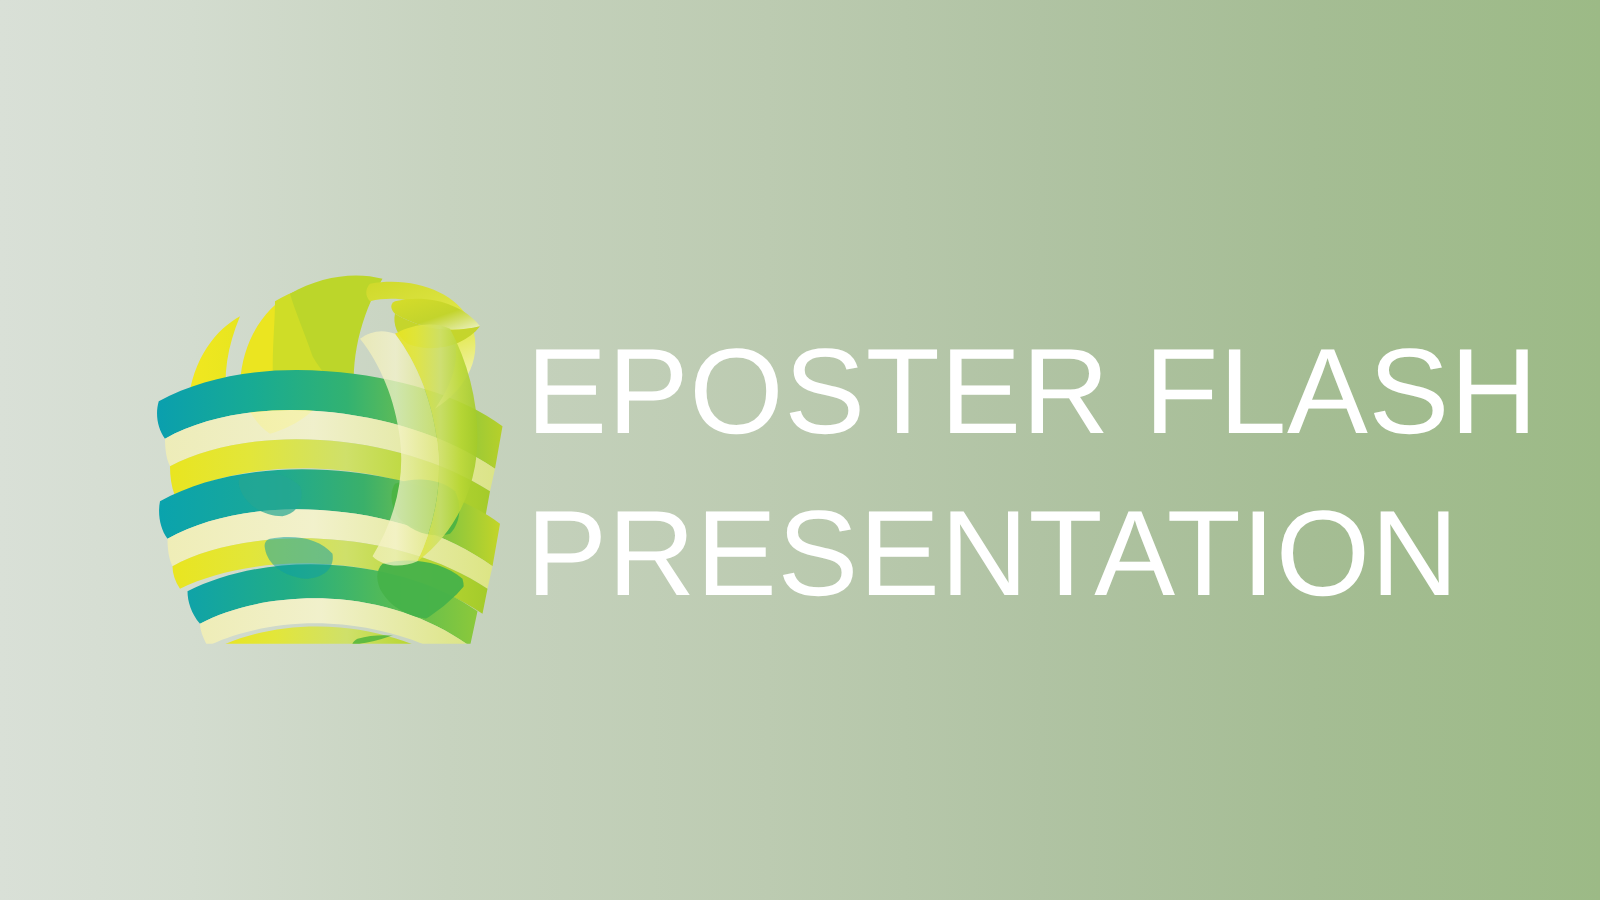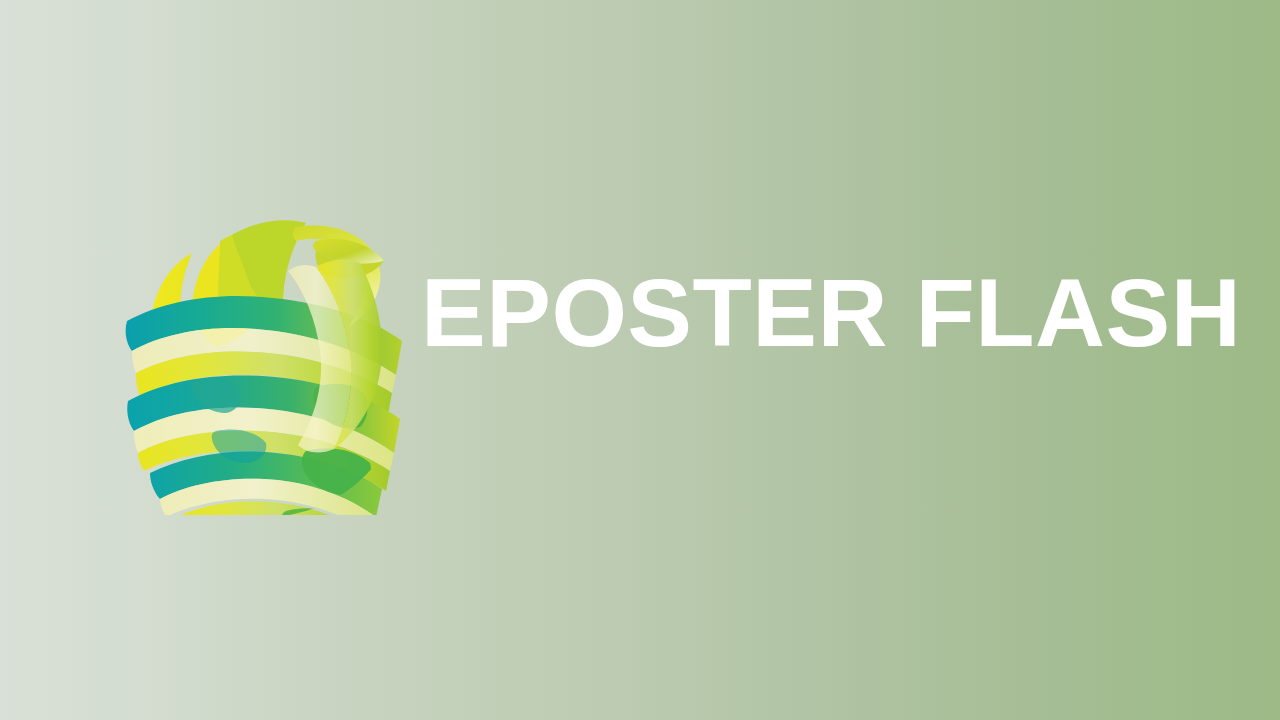--- a/index.html
+++ b/index.html
@@ -41,21 +41,21 @@
   #title-block {
     position: absolute;
     left: 421px;
     top: 248px;
     width: 790px;
   }
   .title-line {
     display: block;
     color: #ffffff;
     font-family: "Liberation Sans", sans-serif;
-    font-weight: bold;
+    font-weight: normal;
     font-size: 97px;
     line-height: 130px;
     letter-spacing: 0.5px;
     white-space: nowrap;
   }
 </style>
 </head>
 <body>
 
 <div id="slide">
@@ -196,15 +196,16 @@
                  C210 54 228 52 240 58 Z" fill="url(#gLime)" opacity="0.9"></path>
         <path d="M196 62 C214 86 226 116 230 150 C234 182 228 214 214 244
                  C200 250 186 248 178 240 C196 210 204 178 200 146
                  C196 114 184 86 168 66 C176 60 186 58 196 62 Z" fill="url(#gCream)" opacity="0.75"></path>
       </g>
     </svg>
   </div>
 
   <div id="title-block">
     <span class="title-line">EPOSTER FLASH</span>
+    <span class="title-line">PRESENTATION</span>
   </div>
 
 </div>
 
 </body></html>

